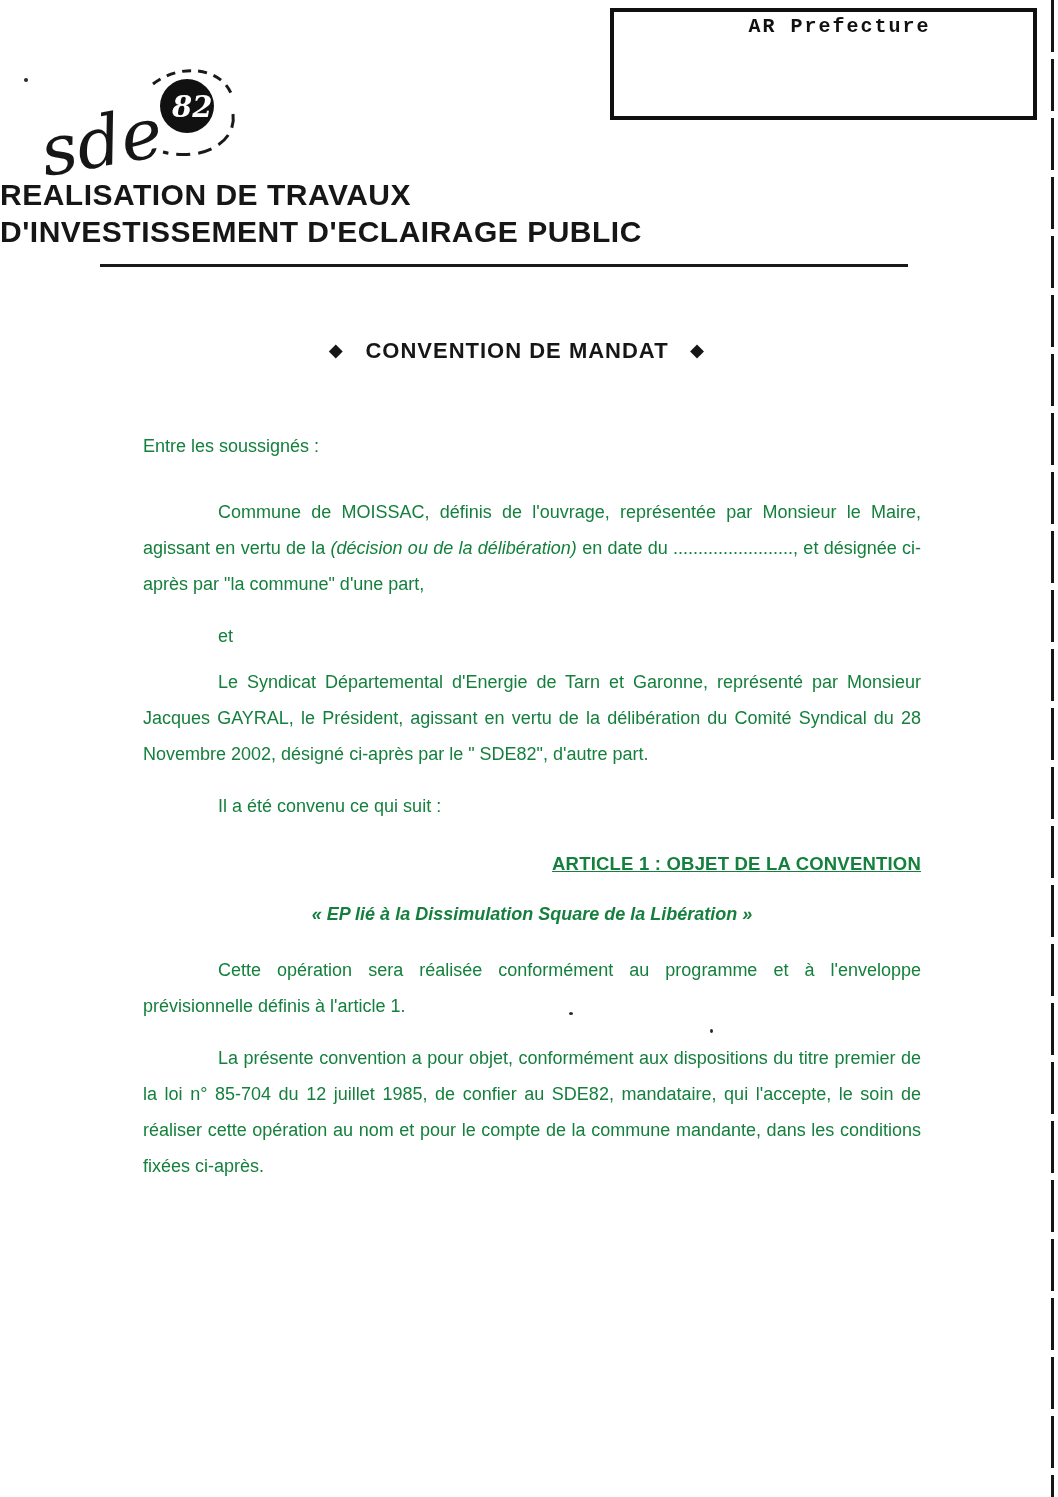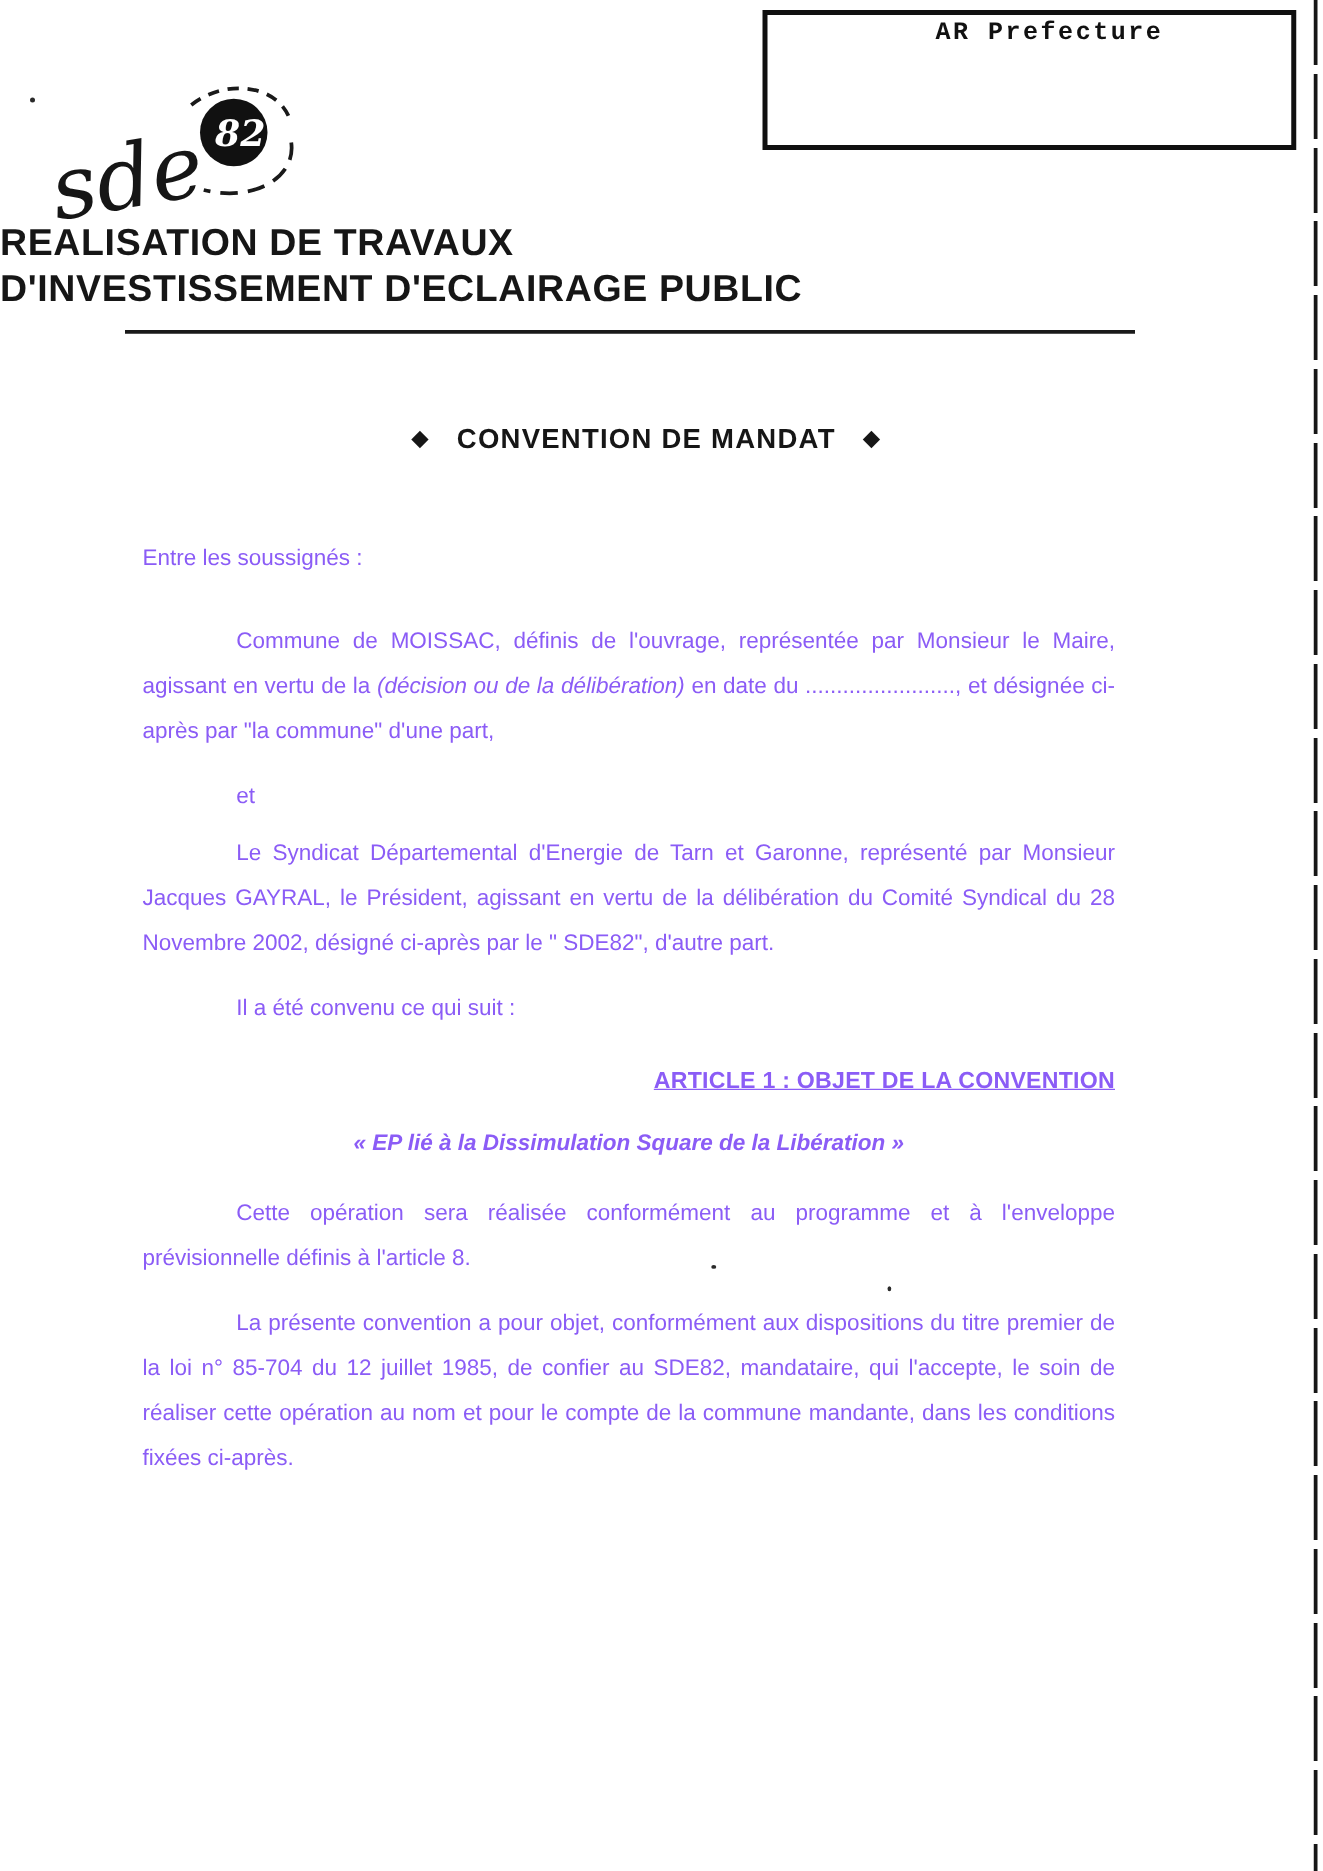--- a/index.html
+++ b/index.html
@@ -42,22 +42,22 @@
   }
   .rule { position:absolute; top:264px; left:100px; width:808px; height:3px; background:#1a1a1a; }
   .subtitle {
     position:absolute; top:338px; left:0; width:1034px;
     text-align:center; font-size:22px; font-weight:bold; letter-spacing:1px; color:#161616;
   }
   .diamond { font-size:17px; margin:0 22px; vertical-align:2px; }
 
   
   .content {
-    position:absolute; top:428px; left:114px; width:778px;
-    font-size:18px; line-height:36px; color:#8b5cf6;
+    position:absolute; top:428px; left:143px; width:778px;
+    font-size:18px; line-height:36px; color:#15803d;
   }
   .para { margin:0; }
   .indent { text-indent:75px; }
   .just { text-align:justify; }
   .heading { font-weight:bold; text-decoration:underline; font-size:18.5px; letter-spacing:0.2px;text-align:right; }
   .quote { text-align:center; font-weight:bold; font-style:italic; }
   .ital { font-style:italic; }
   .p4line { display:block; text-align:justify; text-align-last:justify; text-indent:75px; }
 </style>
 </head>
@@ -107,19 +107,19 @@
 
     <p class="para indent just" style="margin-top:10px;">Le Syndicat Départemental d'Energie de Tarn et Garonne, représenté par Monsieur Jacques GAYRAL, le Président, agissant en vertu de la délibération du Comité Syndical du 28 Novembre 2002, désigné ci-après par le " SDE82", d'autre part.</p>
 
     <p class="para indent" style="margin-top:16px;">Il a été convenu ce qui suit :</p>
 
     <p class="para heading" style="margin-top:22px;">ARTICLE 1 : OBJET DE LA CONVENTION</p>
 
 
     <p class="para quote" style="margin-top:14px;">« EP lié à la Dissimulation Square de la Libération »</p>
 
-    <p class="para indent just" style="margin-top:20px;">Cette opération sera réalisée conformément au programme et à l'enveloppe prévisionnelle définis à l'article 8.</p>
+    <p class="para indent just" style="margin-top:20px;">Cette opération sera réalisée conformément au programme et à l'enveloppe prévisionnelle définis à l'article 1.</p>
 
     <p class="para indent just" style="margin-top:16px;">La présente convention a pour objet, conformément aux dispositions du titre premier de la loi n° 85-704 du 12 juillet 1985, de confier au SDE82, mandataire, qui l'accepte, le soin de réaliser cette opération au nom et pour le compte de la commune mandante, dans les conditions fixées ci-après.</p>
 
   </div>
 
 </div>
 
 </body></html>

